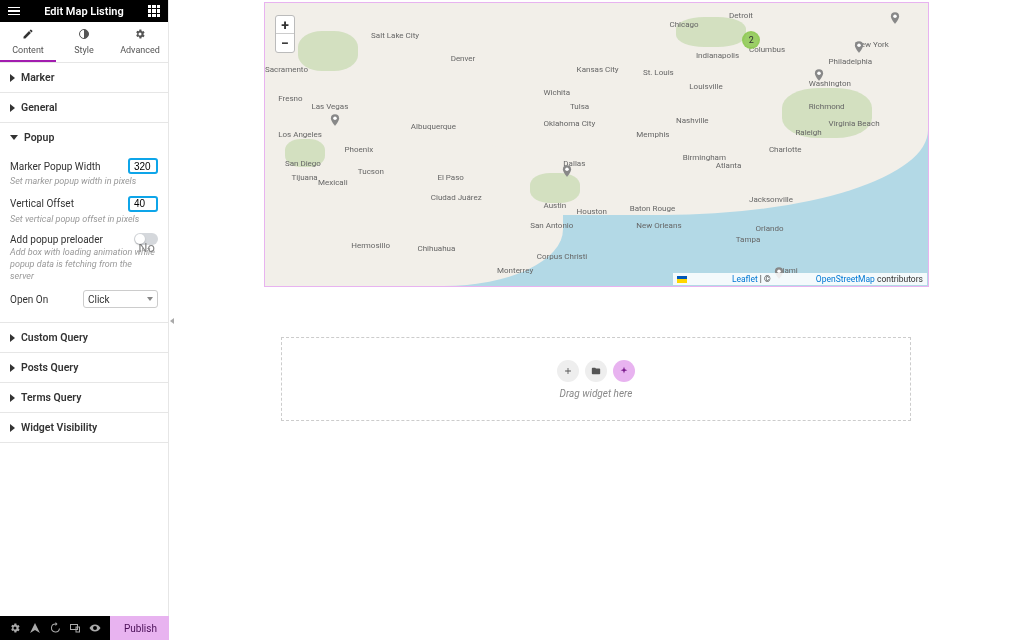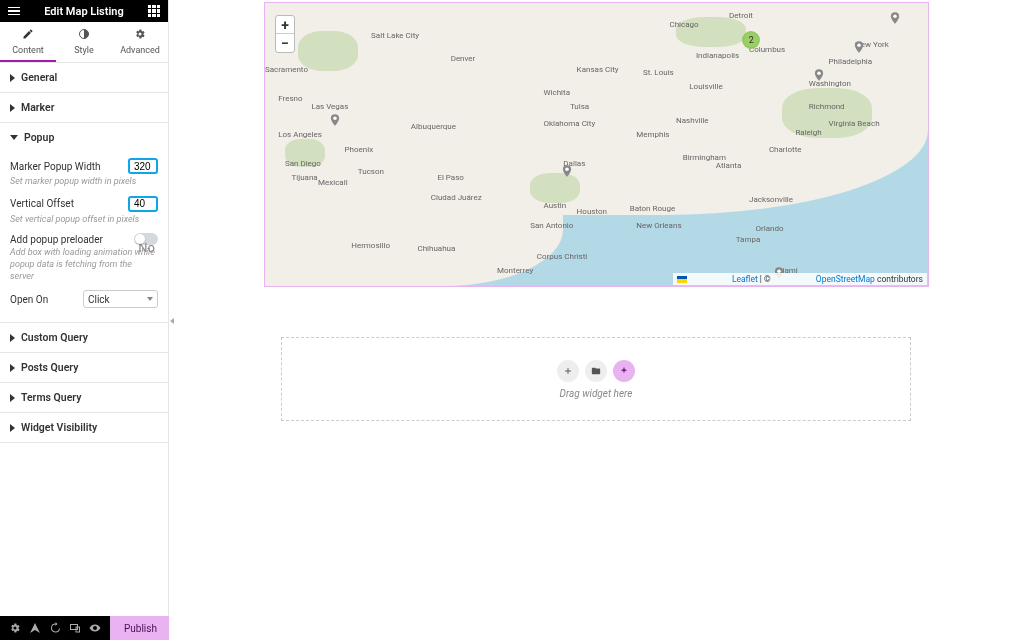--- a/index.html
+++ b/index.html
@@ -109,27 +109,27 @@
             <path fill="#555" d="M19.14 12.94a7.07 7.07 0 0 0 0-1.88l2.03-1.58-2-3.46-2.39.96a7.03 7.03 0 0 0-1.62-.94L14.8 3h-4l-.36 2.54c-.58.23-1.12.54-1.62.94l-2.39-.96-2 3.46 2.03 1.58a7.07 7.07 0 0 0 0 1.88L4.43 14.5l2 3.46 2.39-.96c.5.4 1.04.71 1.62.94L10.8 21h4l.36-2.54c.58-.23 1.12-.54 1.62-.94l2.39.96 2-3.46-2.03-1.58zM12 15a3 3 0 1 1 0-6 3 3 0 0 1 0 6z"></path>
           </svg>
         <span class="tab-label">Advanced</span>
       </div>
     </div>
 
     <div class="panel-body">
       <div class="section">
         <div class="section-header">
             <span class="caret right"></span>
+            <span>Marker</span>
+          </div>
+      </div>
+      <div class="section">
+        <div class="section-header">
+            <span class="caret right"></span>
             <span>General</span>
-          </div>
-      </div>
-      <div class="section">
-        <div class="section-header">
-            <span class="caret right"></span>
-            <span>Marker</span>
           </div>
       </div>
 
       <div class="section">
         <div class="section-header">
             <span class="caret down"></span>
             <span>Popup</span>
           </div>
         <div class="section-content">
           <div class="field">

